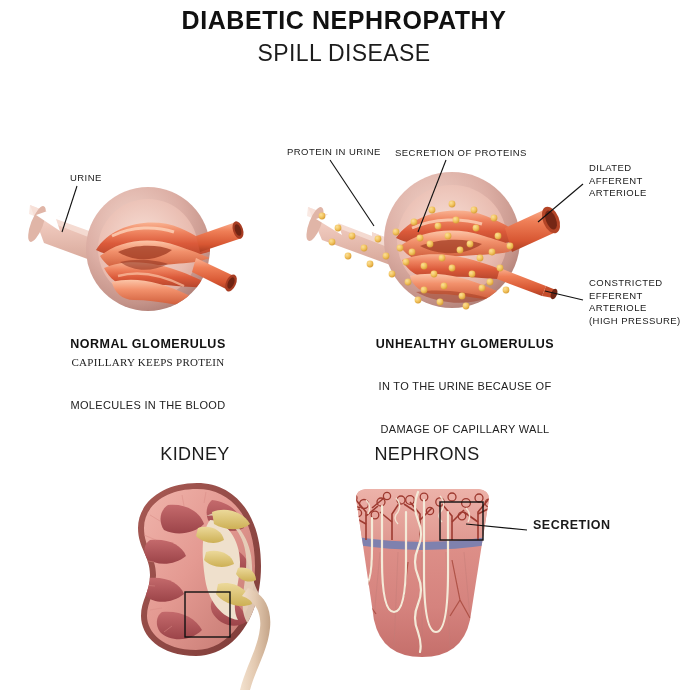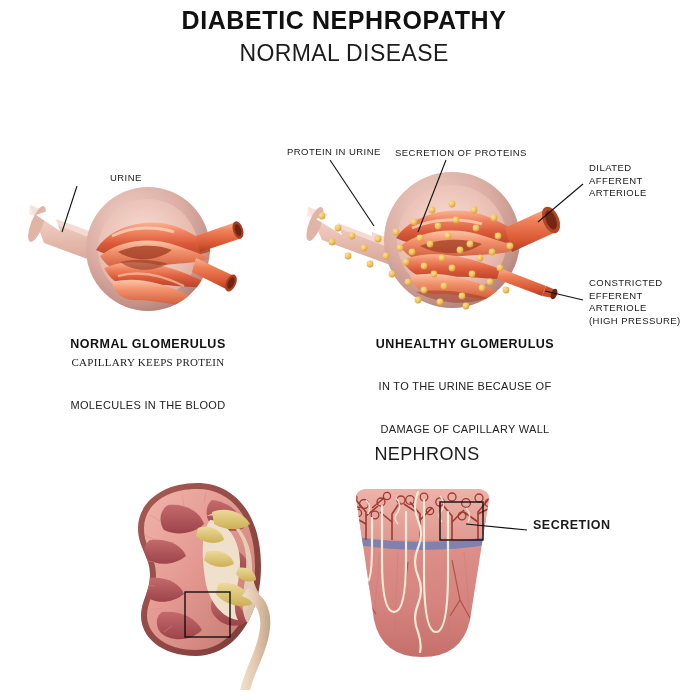--- a/index.html
+++ b/index.html
@@ -37,21 +37,21 @@
 
   svg{display:block;overflow:visible;}
   .leader{stroke:#111;stroke-width:1.1;fill:none;}
 </style>
 </head>
 <body>
 
 <div class="stage">
 
   <div class="abs" id="title-main">DIABETIC NEPHROPATHY</div>
-  <div class="abs" id="title-sub">NORMAL DISEASE</div>
+  <div class="abs" id="title-sub">SPILL DISEASE</div>
 
   <svg class="abs" style="left:0;top:0;" width="688" height="698">
     <defs>
       <radialGradient id="capsuleG" cx="38%" cy="30%" r="78%">
         <stop offset="0%" stop-color="#f0d2c8"></stop>
         <stop offset="52%" stop-color="#dcaea4"></stop>
         <stop offset="82%" stop-color="#c49389"></stop>
         <stop offset="100%" stop-color="#a8776f"></stop>
       </radialGradient>
       <radialGradient id="capsuleInnerG" cx="45%" cy="40%" r="70%">
@@ -388,21 +388,21 @@
           <path d="M366,500 Q372,506 368,514"></path>
           <path d="M466,508 Q472,514 468,522"></path>
         </g>
       </g>
 
       <rect x="440" y="502" width="43" height="38" fill="none" stroke="#111" stroke-width="1.4"></rect>
       <line class="leader" x1="466" y1="524" x2="527" y2="530"></line>
     </g>
   </svg>
 
-  <div class="abs ann" style="left:70px;top:172px;margin-left:40px;">URINE</div>
+  <div class="abs ann" style="left:70px;top:172px;">URINE</div>
 
   <div class="abs ann" style="left:287px;top:146px;">PROTEIN IN URINE</div>
 
   <div class="abs ann" style="left:395px;top:147px;">SECRETION OF PROTEINS</div>
 
   <div class="abs ann" style="left:589px;top:162px;">
     <div>DILATED</div>
     <div>AFFERENT</div>
     <div>ARTERIOLE</div>
   </div>
@@ -419,17 +419,18 @@
     <div class="cap-body" style="margin-top:4px;font-family:Liberation Serif, serif;">CAPILLARY KEEPS PROTEIN</div>
     <div class="cap-body">MOLECULES IN THE BLOOD</div>
   </div>
 
   <div class="abs" style="left:340px;top:337px;width:250px;">
     <div class="cap-title">UNHEALTHY GLOMERULUS</div>
     <div class="cap-body">IN TO THE URINE BECAUSE OF</div>
     <div class="cap-body">DAMAGE OF CAPILLARY WALL</div>
   </div>
 
+  <div class="abs sec-head" style="left:120px;top:444px;width:150px;">KIDNEY</div>
   <div class="abs sec-head" style="left:347px;top:444px;width:160px;">NEPHRONS</div>
 
   <div class="abs ann bold" style="left:533px;top:519px;">SECRETION</div>
 
 </div>
 
 </body></html>

